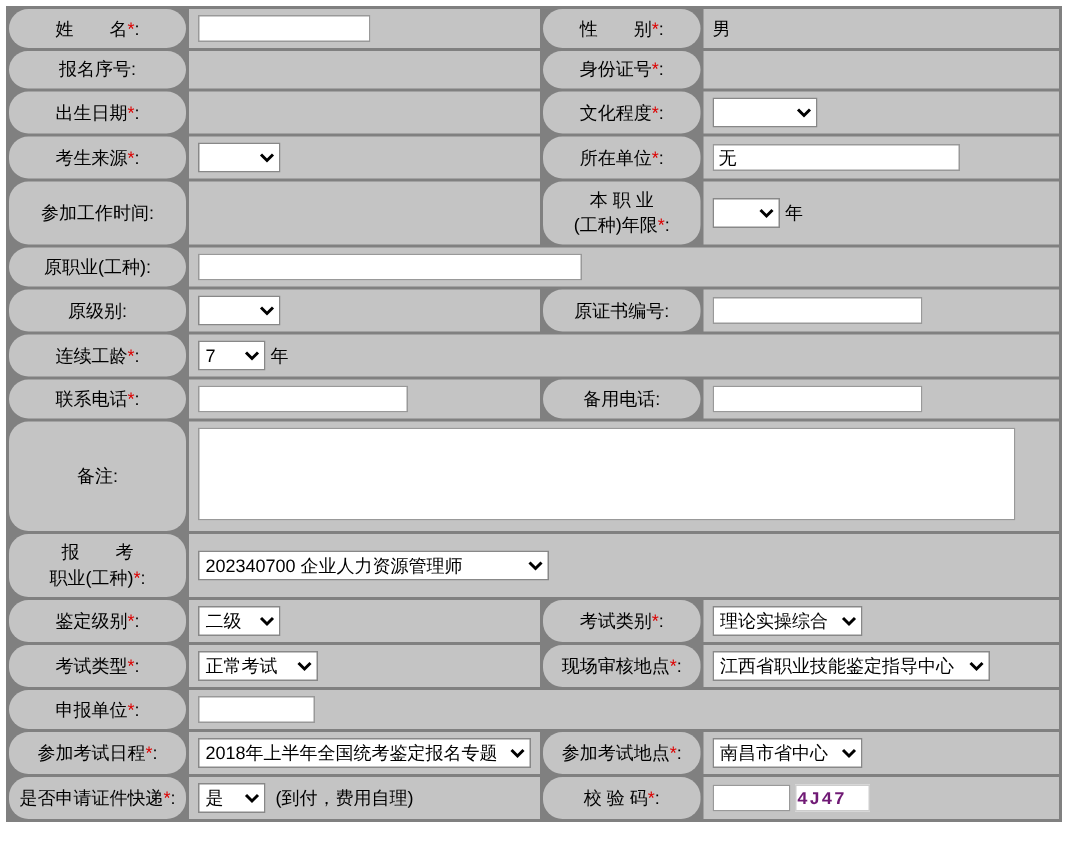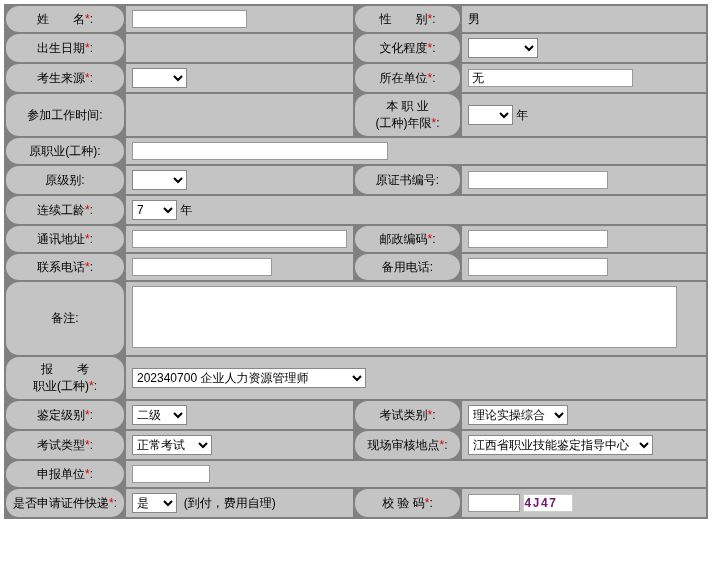--- a/index.html
+++ b/index.html
@@ -72,20 +72,26 @@
 <table class="form">
 
   <tbody>
       <tr>
     <td class="label" style="width:118px"><span>姓　　名</span><span class="required">*</span>:</td>
     <td class="field" style="width:225px"><input type="text" style="width: 115px;"></td>
     <td class="label" style="width:105px"><span>性　　别</span><span class="required">*</span>:</td>
     <td class="field"><span>男</span></td>
   </tr>
 
+  <tr>
+    <td class="label"><span>报名序号</span>:</td>
+    <td class="field"></td>
+    <td class="label"><span>身份证号</span><span class="required">*</span>:</td>
+    <td class="field"></td>
+  </tr>
 
   <tr>
     <td class="label"><span>出生日期</span><span class="required">*</span>:</td>
     <td class="field"></td>
     <td class="label"><span>文化程度</span><span class="required">*</span>:</td>
     <td class="field"><select style="width:70px"><option></option></select></td>
   </tr>
 
   <tr>
     <td class="label"><span>考生来源</span><span class="required">*</span>:</td>
@@ -111,26 +117,20 @@
     <td class="field"><select style="width:55px"><option></option></select></td>
     <td class="label"><span>原证书编号</span>:</td>
     <td class="field"><input type="text" style="width: 140px;"></td>
   </tr>
 
   <tr>
     <td class="label"><span>连续工龄</span><span class="required">*</span>:</td>
     <td class="field" colspan="3"><select style="width:45px"><option>7</option></select> <span>年</span></td>
   </tr>
 
-  <tr>
-    <td class="label"><span>通讯地址</span><span class="required">*</span>:</td>
-    <td class="field"><input type="text" style="width: 215px;"></td>
-    <td class="label"><span>邮政编码</span><span class="required">*</span>:</td>
-    <td class="field"><input type="text" style="width: 140px;"></td>
-  </tr>
 
   <tr>
     <td class="label"><span>联系电话</span><span class="required">*</span>:</td>
     <td class="field"><input type="text" style="width: 140px;"></td>
     <td class="label"><span>备用电话</span>:</td>
     <td class="field"><input type="text" style="width: 140px;"></td>
   </tr>
 
   <tr>
     <td class="label" style="height:70px"><span>备注</span>:</td>
@@ -154,20 +154,26 @@
     <td class="field"><select style="width:80px"><option>正常考试</option></select></td>
     <td class="label"><span>现场审核地点</span><span class="required">*</span>:</td>
     <td class="field"><select style="width:185px"><option>江西省职业技能鉴定指导中心</option></select></td>
   </tr>
 
   <tr>
     <td class="label"><span>申报单位</span><span class="required">*</span>:</td>
     <td class="field" colspan="3"><input type="text" style="width: 78px;"></td>
   </tr>
 
+  <tr>
+    <td class="label"><span>参加考试日程</span><span class="required">*</span>:</td>
+    <td class="field"><select style="width:222px"><option>2018年上半年全国统考鉴定报名专题</option></select></td>
+    <td class="label"><span>参加考试地点</span><span class="required">*</span>:</td>
+    <td class="field"><select style="width:100px"><option>南昌市省中心</option></select></td>
+  </tr>
 
   <tr>
     <td class="label"><span>是否申请证件快递</span><span class="required">*</span>:</td>
     <td class="field"><select style="width:45px"><option>是</option></select>&nbsp;&nbsp;<span>(到付，费用自理)</span></td>
     <td class="label"><span>校 验 码</span><span class="required">*</span>:</td>
     <td class="field"><input type="text" style="width: 52px;"> <span class="captcha">4J47</span></td>
   </tr>
 
 </tbody>
   </table>

